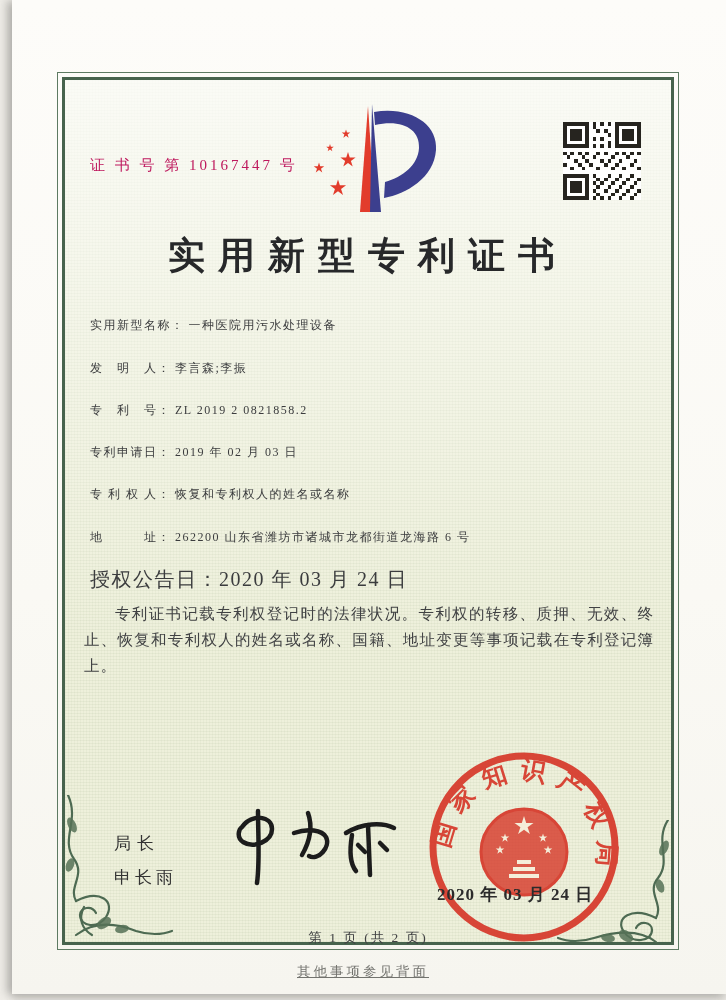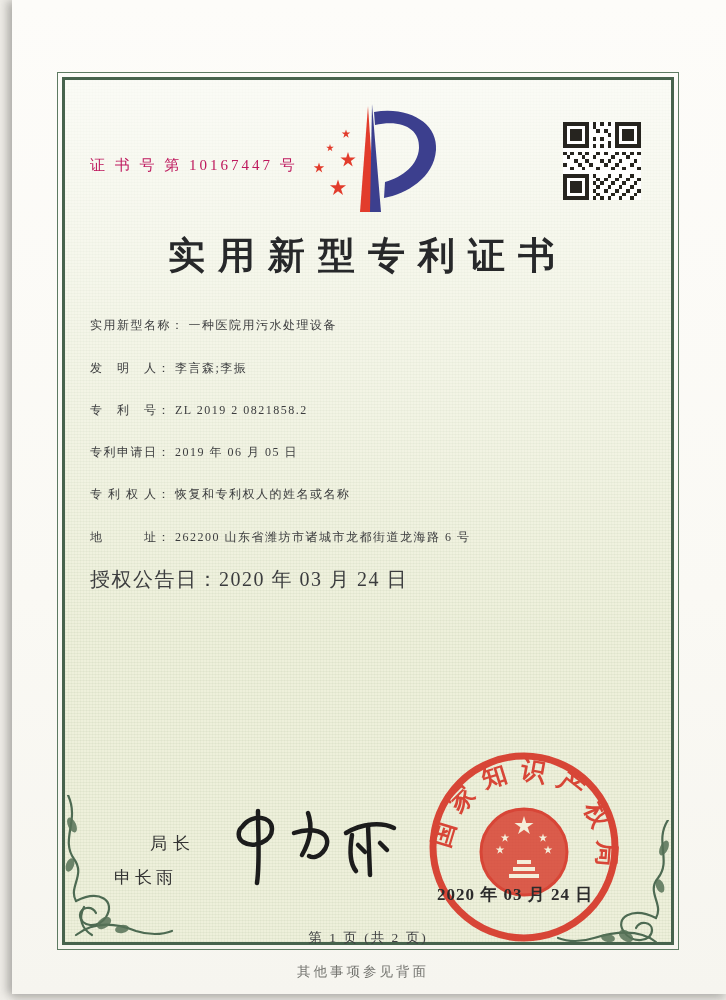--- a/index.html
+++ b/index.html
@@ -32,27 +32,27 @@
   .title{
     position:absolute;left:57px;top:231px;width:622px;text-align:center;
     font-size:37px;font-weight:bold;color:#27282a;letter-spacing:13px;
   }
   .row{position:absolute;left:90px;font-size:12px;color:#3b3c3e;letter-spacing:1.5px;white-space:nowrap;}
   .row .lbl{margin-right:4px;}
   .grant-right{position:absolute;left:388px;top:0;}
   .grant-row{position:absolute;left:90px;top:566px;font-size:20px;color:#3b3c3e;letter-spacing:1.5px;white-space:nowrap;width:560px;}
   .paras{position:absolute;left:84px;top:601px;width:570px;font-size:15.5px;line-height:26px;color:#414244;text-align:justify;}
   .paras p{margin:0;text-indent:2em;letter-spacing:1px;}
-  .director-label{position:absolute;left:114px;top:832px;font-size:17px;letter-spacing:6px;color:#333;margin-left:36px;}
+  .director-label{position:absolute;left:114px;top:832px;font-size:17px;letter-spacing:6px;color:#333;}
   .director-name{position:absolute;left:114px;top:866px;font-size:17px;letter-spacing:4px;color:#333;text-align:center;}
   .signature{position:absolute;left:212px;top:803px;}
   .seal{position:absolute;left:421px;top:750px;}
   .seal-date{position:absolute;left:437px;top:883px;font-size:17px;letter-spacing:1px;color:#2b2b2b;font-weight:bold;}
   .page-footer{position:absolute;left:57px;top:929px;width:622px;text-align:center;font-size:13.5px;color:#3f4042;letter-spacing:2px;}
-  .back-note{position:absolute;left:0;top:963px;width:726px;text-align:center;font-size:13.5px;color:#5c5d58;letter-spacing:3px;opacity:.85;}
+  .back-note{position:absolute;left:0;top:963px;width:726px;text-align:center;font-size:13.5px;color:#5c5d58;letter-spacing:3px;opacity:.85;text-decoration:underline;}
   .corner{position:absolute;}
   svg{display:block;}
 </style>
 </head>
 <body>
 
 <div class="paper"></div>
 
 <div class="frame">
   <div class="inner"></div>
@@ -95,34 +95,35 @@
 <div class="row" style="top:317px">
   <span class="lbl">实用新型名称：</span><span class="val">一种医院用污水处理设备</span>
 </div>
 <div class="row" style="top:360px">
   <span class="lbl">发　明　人：</span><span class="val">李言森;李振</span>
 </div>
 <div class="row" style="top:402px">
   <span class="lbl">专　利　号：</span><span class="val">ZL 2019 2 0821858.2</span>
 </div>
 <div class="row" style="top:444px">
-  <span class="lbl">专利申请日：</span><span class="val">2019 年 06 月 05 日</span>
+  <span class="lbl">专利申请日：</span><span class="val">2019 年 02 月 03 日</span>
 </div>
 <div class="row" style="top:486px">
   <span class="lbl">专 利 权 人：</span><span class="val">恢复和专利权人的姓名或名称</span>
 </div>
 <div class="row" style="top:529px">
   <span class="lbl">地　　　址：</span><span class="val">262200 山东省潍坊市诸城市龙都街道龙海路 6 号</span>
 </div>
 
 <div class="grant-row">
   <span>授权公告日：</span><span>2020 年 03 月 24 日</span>
 </div>
 
 <div class="paras">
+  <p>专利证书记载专利权登记时的法律状况。专利权的转移、质押、无效、终止、恢复和专利权人的姓名或名称、国籍、地址变更等事项记载在专利登记簿上。</p>
 </div>
 
 <div class="director-label">局长</div>
 <div class="director-name">申长雨</div>
 
 <svg class="signature" width="200" height="95" viewBox="0 0 200 95">
   <g fill="none" stroke="#1c1c1c" stroke-width="4.5" stroke-linecap="round" stroke-linejoin="round">
     <path d="M46,8 C46,32 48,58 45,80"></path>
     <path d="M30,24 C40,10 60,13 60,26 C60,38 42,46 31,39 C24,34 27,26 30,24"></path>
     <path d="M96,10 C101,24 98,38 90,52"></path>

